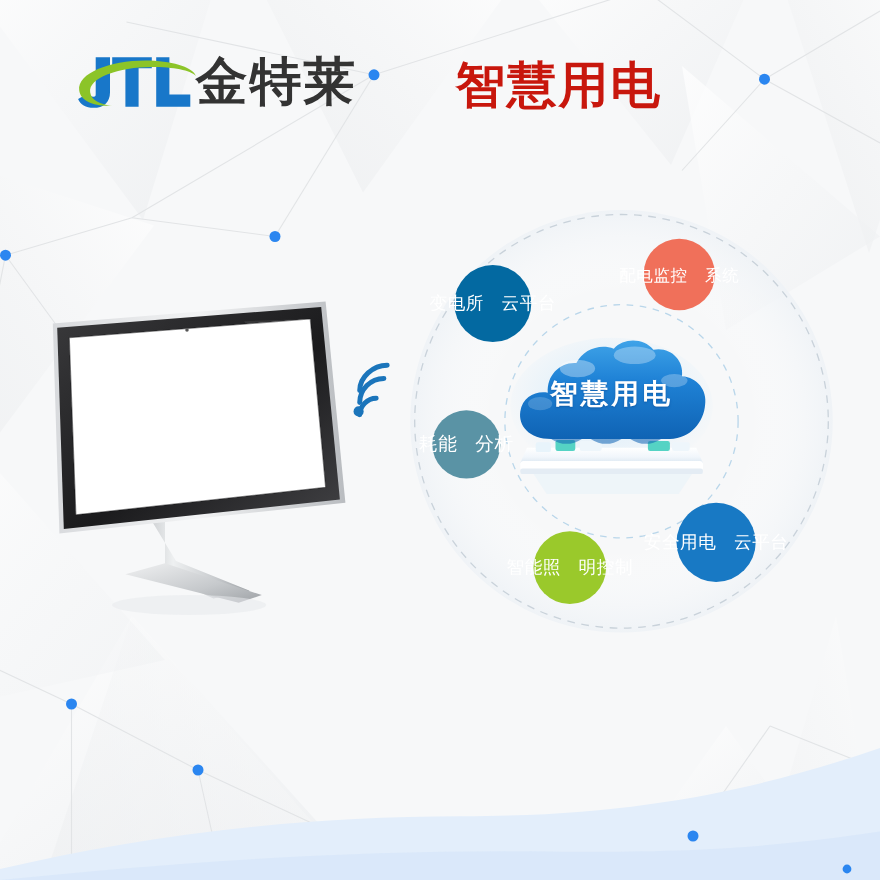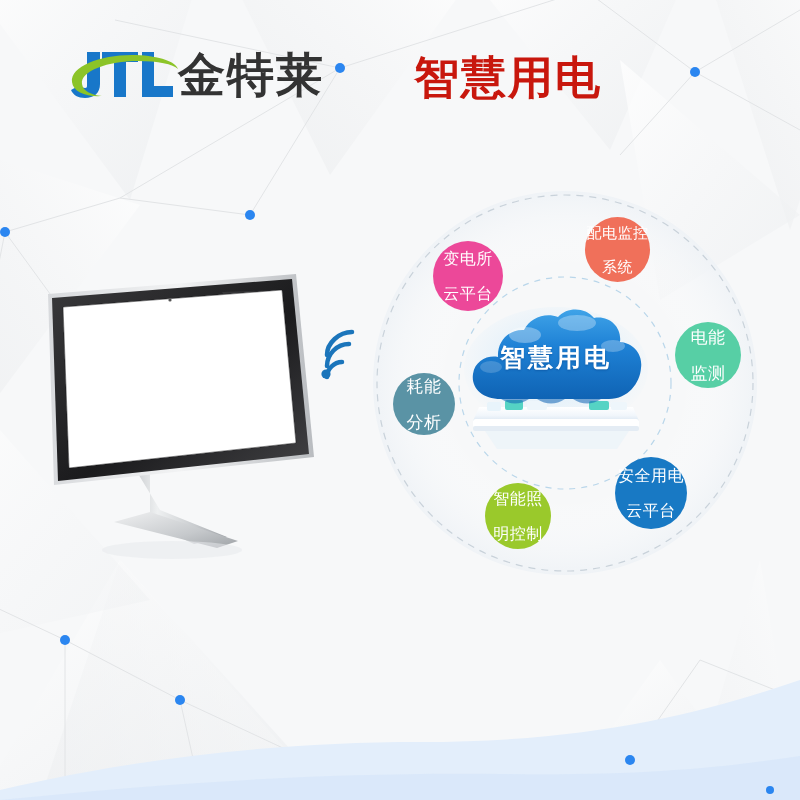--- a/index.html
+++ b/index.html
@@ -51,21 +51,21 @@
   .wifi { position: absolute; left: 316px; top: 326px; width: 56px; height: 58px; }
   .wifi svg { width: 100%; height: 100%; display: block; }
 
   
   .diagram { position: absolute; left: 365px; top: 185px; width: 430px; height: 410px; }
   .diagram-svg { position: absolute; inset: 0; width: 430px; height: 410px; }
 
   .bubble {
     position: absolute;
     border-radius: 50%;
-    display: flex; flex-direction: column;
+    display: flex; 
     align-items: center; justify-content: center;
     color: #ffffff;
     text-align: center;
     font-family: "DejaVu Sans", sans-serif;
     letter-spacing: 0.5px;
     line-height: 1.2;
     gap: 16px;
   }
   .bubble span { display: block; white-space: nowrap; }
 
@@ -549,34 +549,30 @@
             <path d="M112,96 q14,9 28,0 Z"></path>
           </g>
         </g>
       </svg>
     </div>
 
     <div class="cloud-text">
       <div class="cn">智慧用电</div>
     </div>
 
-    <div class="bubble" style="left:68px; top:56px; width:70px; height:70px; background:#ec4899; font-size:16px;">
+    <div class="bubble" style="left:48px; top:56px; width:70px; height:70px; background:#0369a1; font-size:16px;">
       <span>变电所</span>
       <span>云平台</span>
     </div>
 
     <div class="bubble" style="left:220px; top:32px; width:65px; height:65px; background:#f0705a; font-size:15px;">
       <span>配电监控</span>
       <span>系统</span>
     </div>
 
-    <div class="bubble" style="left:310px; top:137px; width:66px; height:66px; background:#57cfa5; font-size:17px;">
-      <span>电能</span>
-      <span>监测</span>
-    </div>
 
     <div class="bubble" style="left:250px; top:272px; width:72px; height:72px; background:#1879c4; font-size:16px;">
       <span>安全用电</span>
       <span>云平台</span>
     </div>
 
     <div class="bubble" style="left:28px; top:188px; width:62px; height:62px; background:#5a93a5; font-size:17px;">
       <span>耗能</span>
       <span>分析</span>
     </div>

